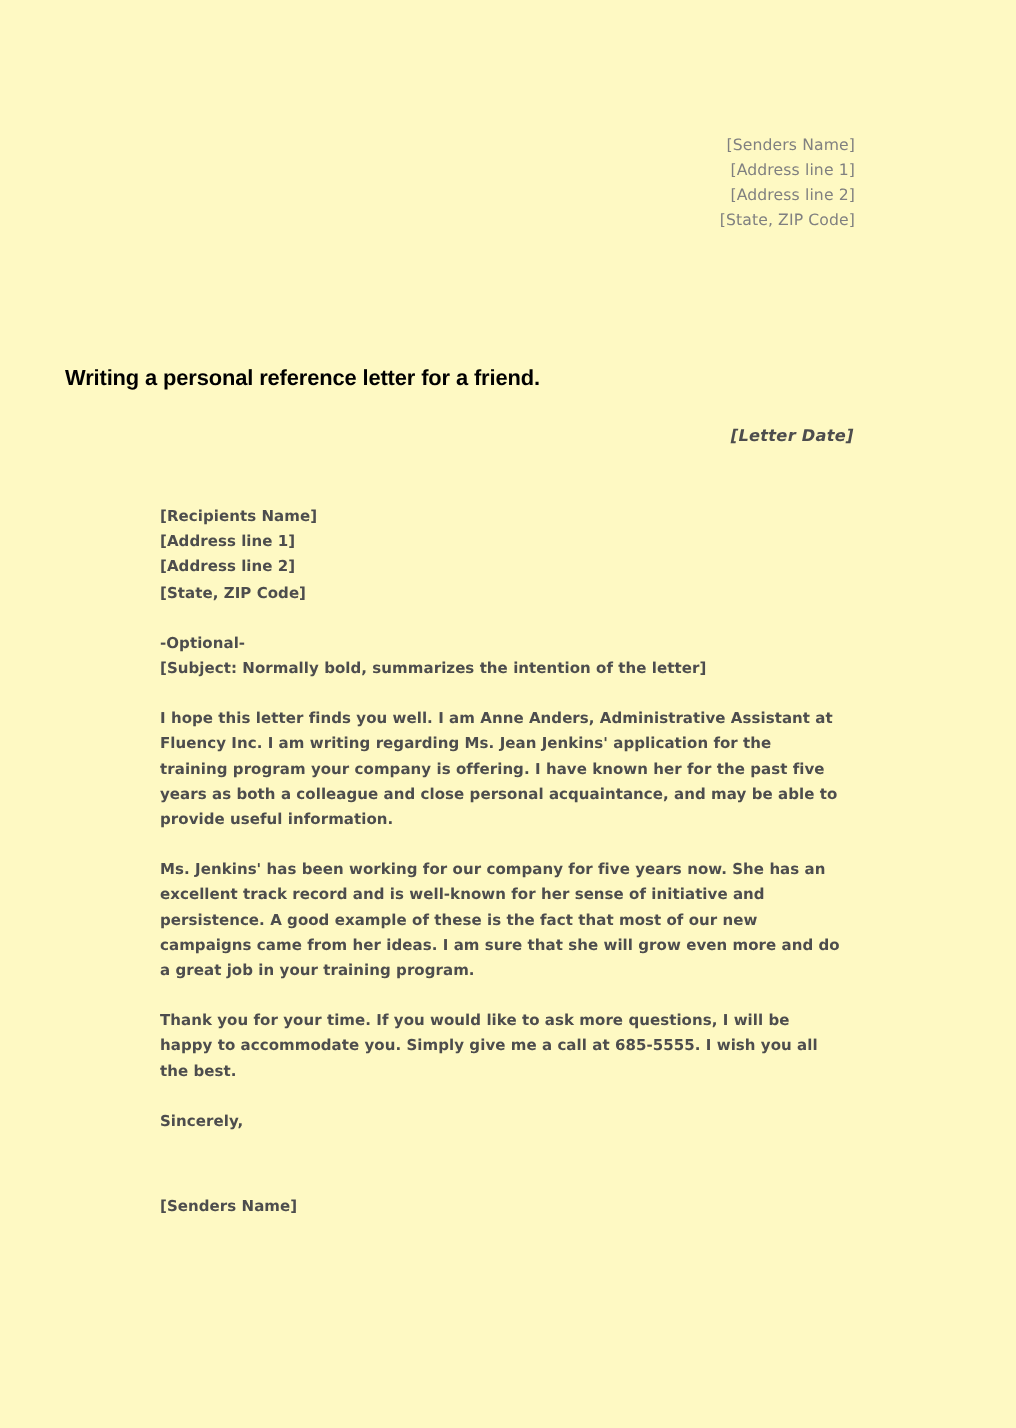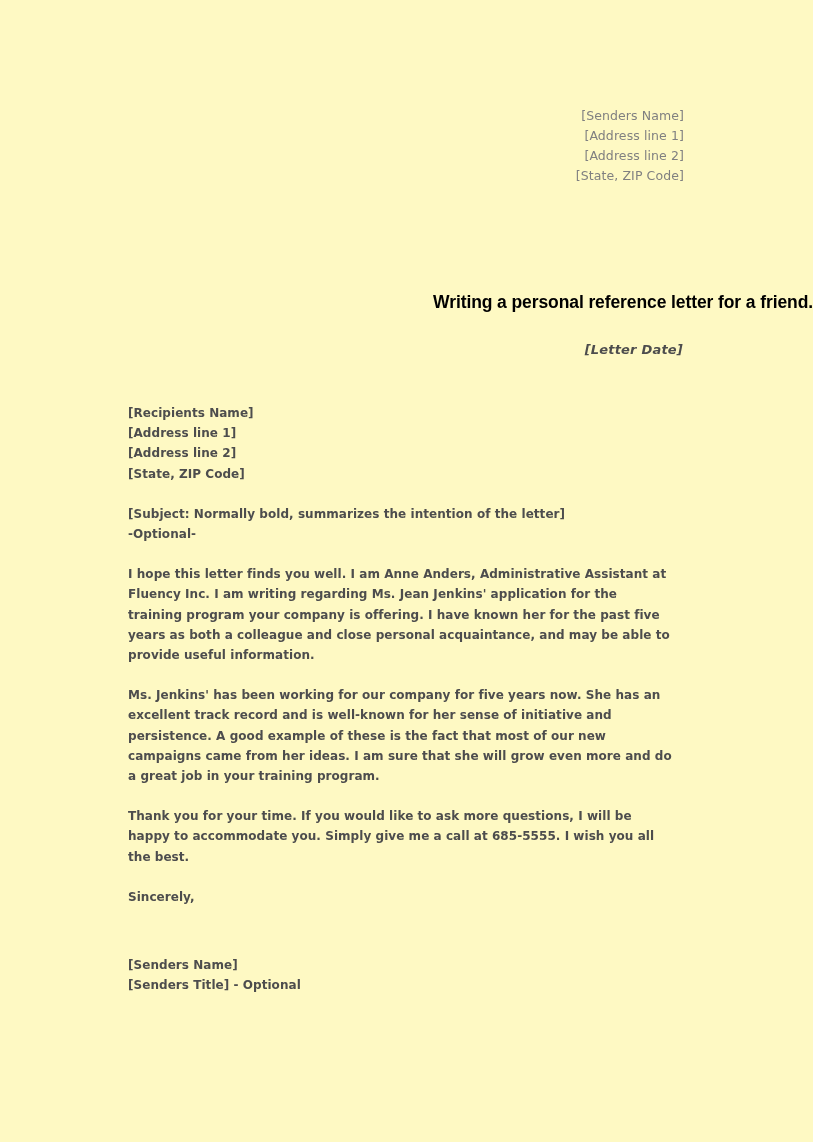--- a/index.html
+++ b/index.html
@@ -39,21 +39,21 @@
   .sender-block div { white-space: pre; }
 
   
   .doc-title {
     position: absolute;
     top: 292px;
     left: 0;
     width: 813px;
     padding-left: 52px;
     box-sizing: border-box;
-    text-align: right;
+    text-align: left;
     font-family: "Liberation Sans", sans-serif;
     font-size: 17.5px;
     font-weight: bold;
     color: #000000;
     letter-spacing: -0.1px;
   }
 
   
   .letter-date {
     position: absolute;
@@ -116,22 +116,22 @@
   <div class="letter-body">
 
     <div class="recipient-block">
       <div class="addr-line">[Recipients Name]</div>
       <div class="addr-line">[Address line 1]</div>
       <div class="addr-line">[Address line 2]</div>
       <div class="addr-line">[State, ZIP Code]</div>
     </div>
 
     <div class="subject-block">
+      <div>-Optional-</div>
       <div>[Subject: Normally bold, summarizes the intention of the letter]</div>
-      <div>-Optional-</div>
     </div>
 
 
     <div class="para">
       <p>I hope this letter finds you well. I am Anne Anders, Administrative Assistant at Fluency Inc. I am writing regarding Ms. Jean Jenkins' application for the training program your company is offering. I have known her for the past five years as both a colleague and close personal acquaintance, and may be able to provide useful information.</p>
     </div>
 
     <div class="para">
       <p>Ms. Jenkins' has been working for our company for five years now. She has an excellent track record and is well-known for her sense of initiative and persistence. A good example of these is the fact that most of our new campaigns came from her ideas. I am sure that she will grow even more and do a great job in your training program.</p>
     </div>
@@ -139,17 +139,16 @@
     <div class="para">
       <p>Thank you for your time. If you would like to ask more questions, I will be happy to accommodate you. Simply give me a call at 685-5555. I wish you all the best.</p>
     </div>
 
     <div class="closing">
       <div>Sincerely,</div>
     </div>
 
     <div class="signature-block">
       <div>[Senders Name]</div>
-      <div>[Senders Title] - Optional</div>
     </div>
 
   </div>
 </div>
 
 </body></html>

